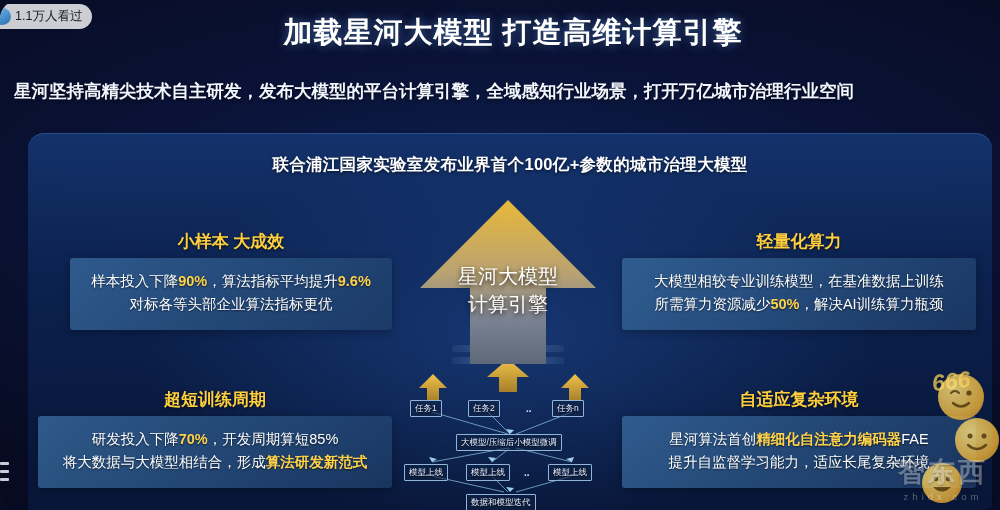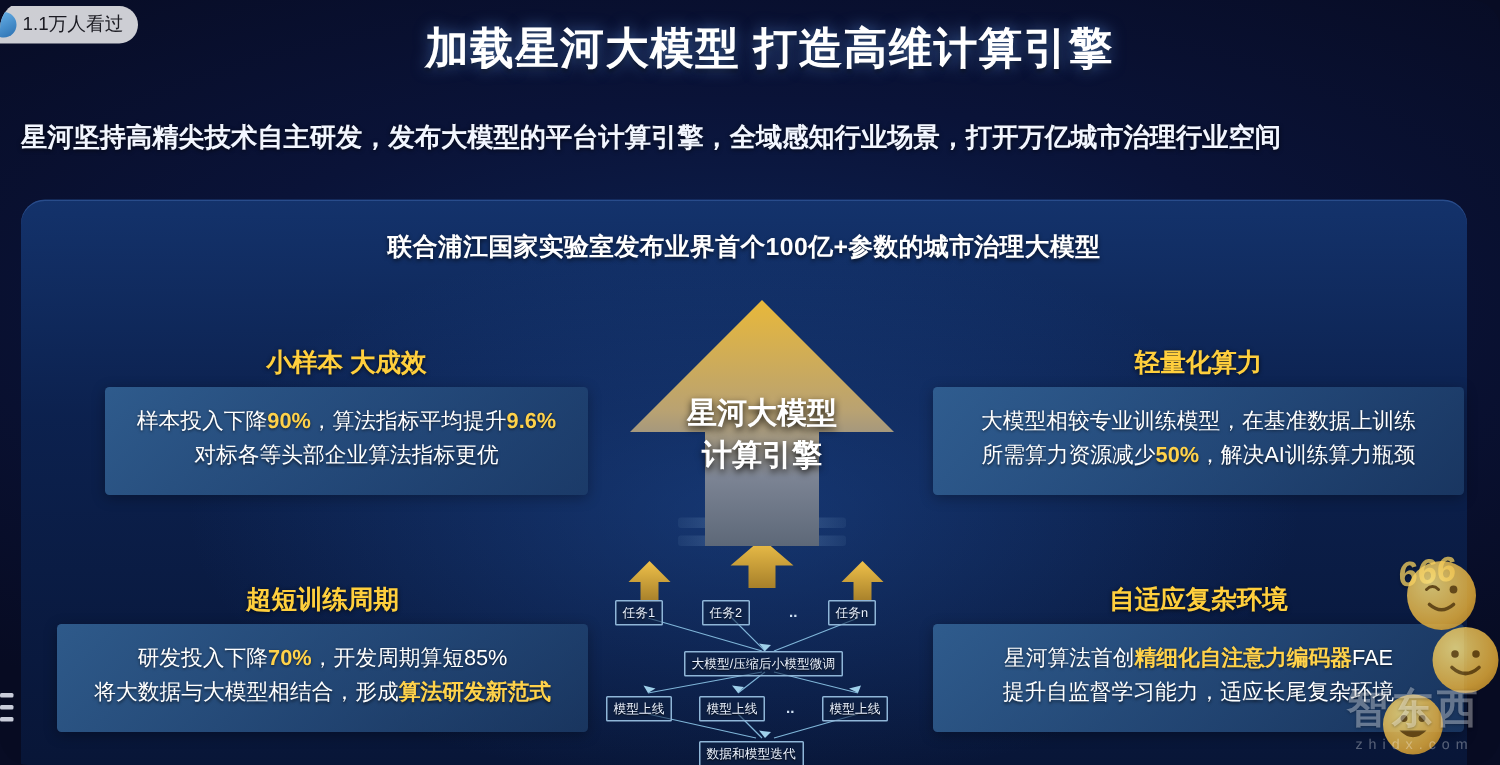--- a/index.html
+++ b/index.html
@@ -46,21 +46,21 @@
   }
   .subtitle {
     position:absolute; left:14px; right:14px; top:78px;
     font-size:17.5px; font-weight:bold; line-height:1.5;
     color:#f2f6ff;
     text-shadow:0 1px 3px rgba(0,0,0,.7);
     z-index:12;
   }
   
   .panel {
-    position:absolute; left:14px; top:133px; width:964px; height:377px;
+    position:absolute; left:28px; top:133px; width:964px; height:377px;
     border-radius:16px 16px 0 0;
     background:
       linear-gradient(180deg, rgba(20,52,110,.95) 0%, rgba(12,34,80,.95) 38%, rgba(8,22,56,.97) 100%);
     box-shadow:inset 0 1px 0 rgba(120,170,255,.22);
     overflow:hidden;
   }
   .panel::after{
     content:""; position:absolute; inset:0;
     background:radial-gradient(ellipse 55% 70% at 50% 55%, rgba(40,95,180,.38), transparent 70%);
     pointer-events:none;
@@ -103,21 +103,21 @@
   .card-bl { left:38px;  top:388px; width:354px; }
   .card-br { left:622px; top:388px; width:354px; }
   
   .hero-arrow {
     position:absolute; left:418px; top:196px; width:180px; height:168px; z-index:7;
   }
   .hero-arrow svg { display:block; width:100%; height:100%; }
   .hero-label {
     position:absolute; left:418px; top:262px; width:180px; z-index:9;
     text-align:center;
-    font-size:20px; font-weight:bold; line-height:1.42;
+    font-size:20px; font-weight:normal; line-height:1.42;
     color:#ffffff;
     text-shadow:0 2px 5px rgba(0,0,0,.85);
   }
   
   .bar {
     position:absolute; z-index:5;
     background:linear-gradient(90deg, rgba(70,105,150,.18), rgba(105,140,185,.55), rgba(70,105,150,.18));
     border-radius:2px; height:7px;
   }
   .bar1 { left:452px; top:345px; width:112px; }

